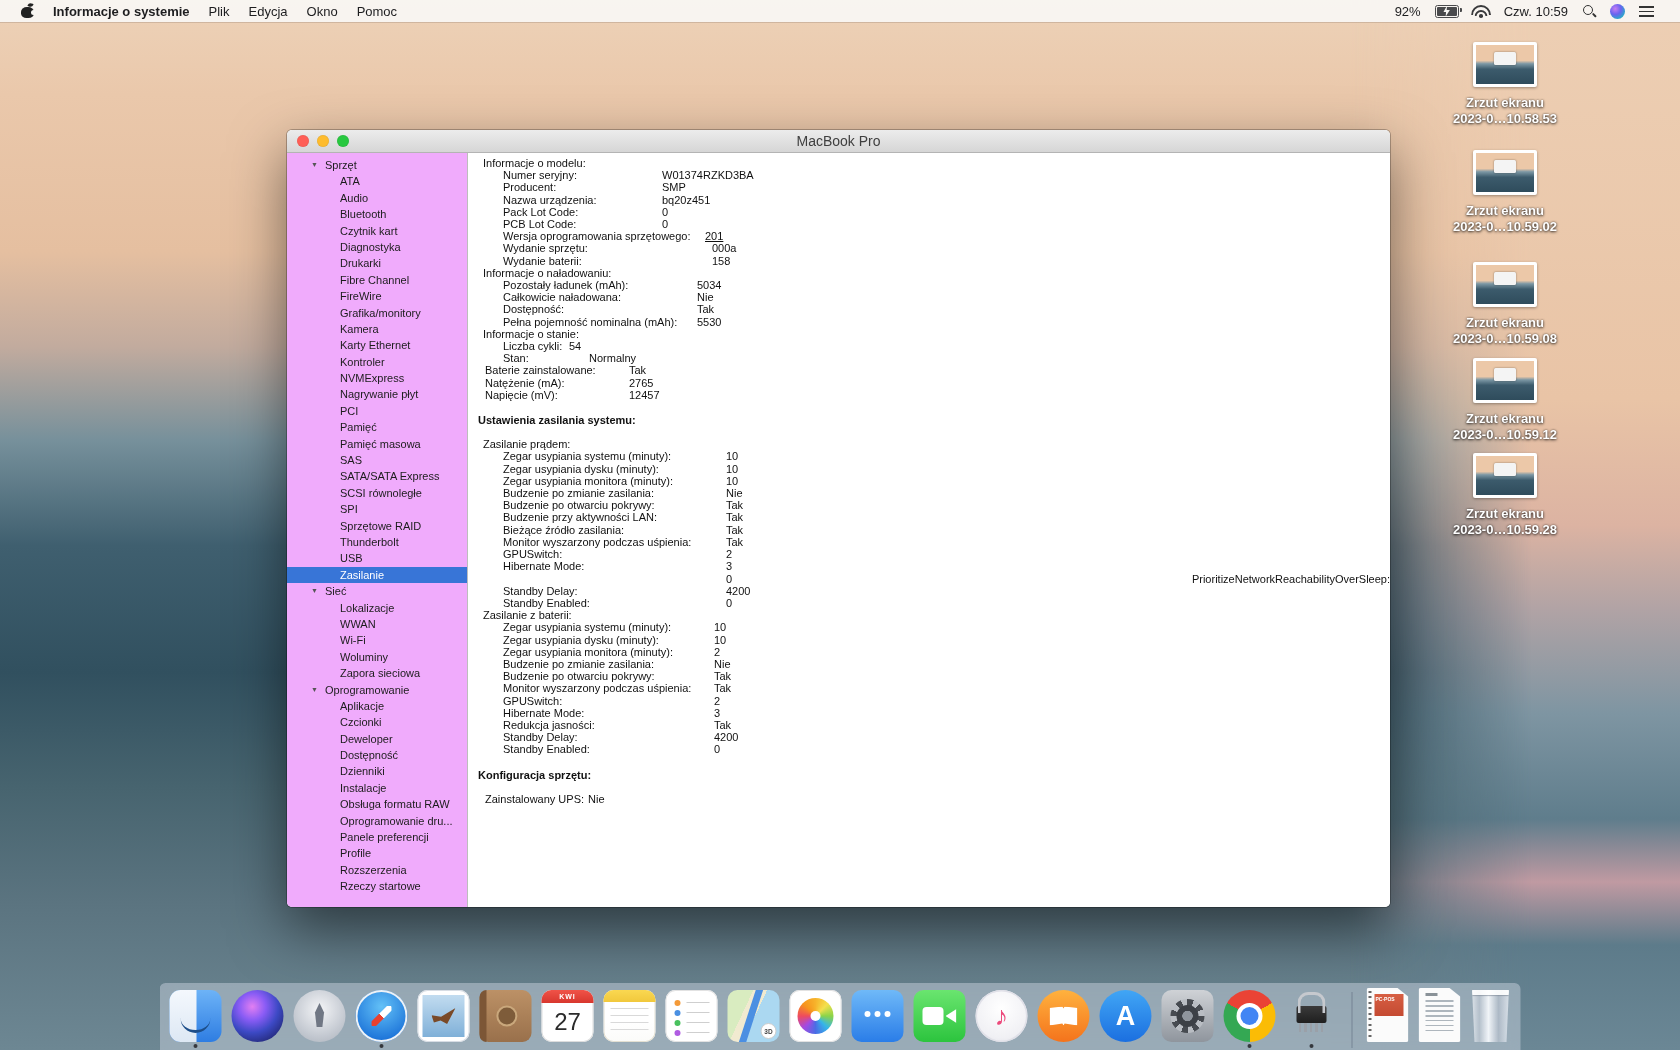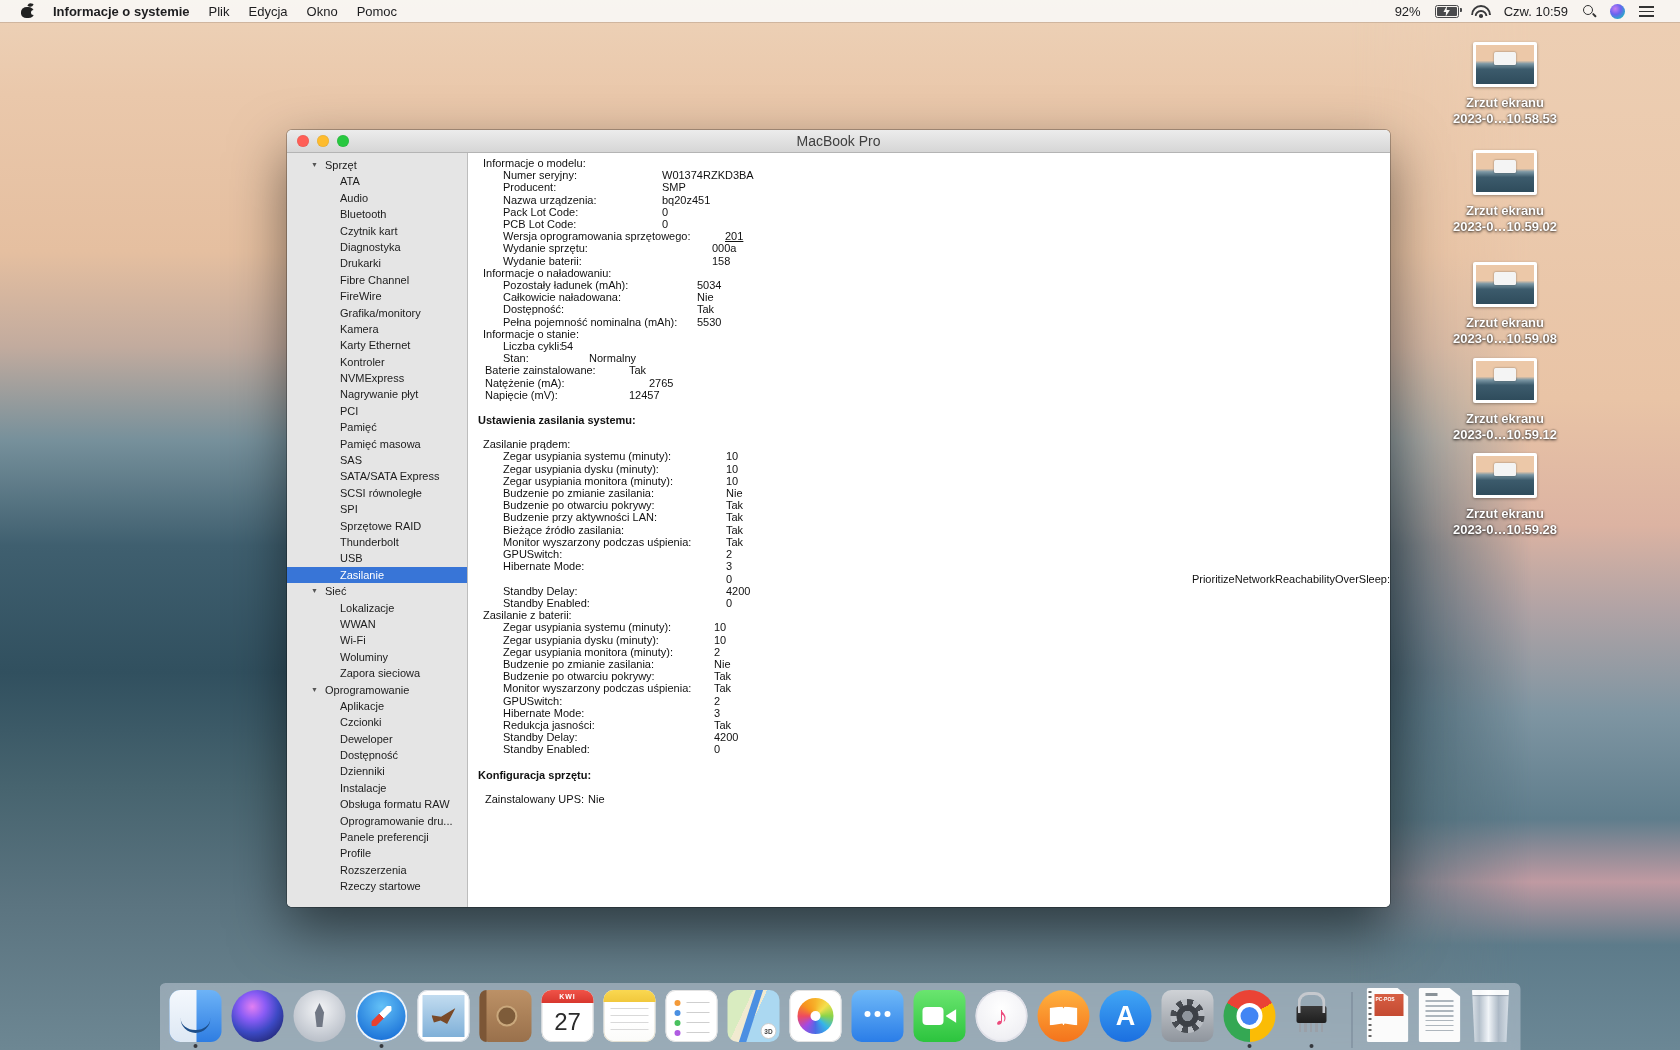--- a/index.html
+++ b/index.html
@@ -61,21 +61,21 @@
   .titlebar{height:22px;flex:none;background:linear-gradient(#ececec,#d6d6d6);border-bottom:1px solid #b4b4b4;
     position:relative;display:flex;align-items:center;justify-content:center}
   .tl{position:absolute;left:10px;top:5px;display:flex;gap:8px}
   .tl i{width:12px;height:12px;border-radius:50%;display:block}
   .tl .c{background:#ff5f57;box-shadow:inset 0 0 1px rgba(0,0,0,.25)}
   .tl .m{background:#febc2e;box-shadow:inset 0 0 1px rgba(0,0,0,.25)}
   .tl .z{background:#28c840;box-shadow:inset 0 0 1px rgba(0,0,0,.25)}
   .win-title{font-size:14px;color:#3f3f3f}
   .win-body{flex:1;display:flex;min-height:0}
   
-  .sidebar{width:181px;flex:none;background:#e5e5e5;border-right:1px solid #bdbdbd;overflow:hidden;
+  .sidebar{width:181px;flex:none;background:#f0abfc;border-right:1px solid #bdbdbd;overflow:hidden;
     font-size:11px;color:#1c1c1c;padding-top:4px;box-sizing:border-box}
   .sb-row{height:16.4px;line-height:16.4px;white-space:nowrap;position:relative;cursor:default}
   .sb-header{padding-left:38px}
   .sb-header .tri{position:absolute;left:24px;top:0;font-size:7px;color:#555;line-height:16.4px}
   .sb-item{padding-left:53px}
   .sb-item.sel{background:#3875d7;color:#fff}
   
   .content{flex:1;background:#fff;overflow:hidden;font-size:11px;color:#111;
     padding:4px 0 0 5px;box-sizing:border-box;position:relative}
   .c-heading{font-weight:bold;line-height:12.2px;margin:13px 0 12px;padding-left:5px}
@@ -334,33 +334,33 @@
         <div class="sb-row sb-item">Rozszerzenia</div>
         <div class="sb-row sb-item">Rzeczy startowe</div>
       </div>
     <div class="content" id="content">
         <div class="c-gtitle">Informacje o modelu:</div>
         <div class="c-row" style="padding-left: 30px;"><span class="lbl">Numer seryjny:</span><span class="val" style="left: 189px;">W01374RZKD3BA</span></div>
         <div class="c-row" style="padding-left: 30px;"><span class="lbl">Producent:</span><span class="val" style="left: 189px;">SMP</span></div>
         <div class="c-row" style="padding-left: 30px;"><span class="lbl">Nazwa urządzenia:</span><span class="val" style="left: 189px;">bq20z451</span></div>
         <div class="c-row" style="padding-left: 30px;"><span class="lbl">Pack Lot Code:</span><span class="val" style="left: 189px;">0</span></div>
         <div class="c-row" style="padding-left: 30px;"><span class="lbl">PCB Lot Code:</span><span class="val" style="left: 189px;">0</span></div>
-        <div class="c-row" style="padding-left: 30px;"><span class="lbl">Wersja oprogramowania sprzętowego:</span><span class="val" style="left: 252px; text-decoration: underline;">201</span></div>
+        <div class="c-row" style="padding-left: 30px;"><span class="lbl">Wersja oprogramowania sprzętowego:</span><span class="val" style="left: 232px; text-decoration: underline;">201</span></div>
         <div class="c-row" style="padding-left: 30px;"><span class="lbl">Wydanie sprzętu:</span><span class="val" style="left: 239px;">000a</span></div>
         <div class="c-row" style="padding-left: 30px;"><span class="lbl">Wydanie baterii:</span><span class="val" style="left: 239px;">158</span></div>
         <div class="c-gtitle">Informacje o naładowaniu:</div>
         <div class="c-row" style="padding-left: 30px;"><span class="lbl">Pozostały ładunek (mAh):</span><span class="val" style="left: 224px;">5034</span></div>
         <div class="c-row" style="padding-left: 30px;"><span class="lbl">Całkowicie naładowana:</span><span class="val" style="left: 224px;">Nie</span></div>
         <div class="c-row" style="padding-left: 30px;"><span class="lbl">Dostępność:</span><span class="val" style="left: 224px;">Tak</span></div>
         <div class="c-row" style="padding-left: 30px;"><span class="lbl">Pełna pojemność nominalna (mAh):</span><span class="val" style="left: 224px;">5530</span></div>
         <div class="c-gtitle">Informacje o stanie:</div>
-        <div class="c-row" style="padding-left: 30px;"><span class="lbl">Liczba cykli:</span><span class="val" style="left: 88px;">54</span></div>
+        <div class="c-row" style="padding-left: 30px;"><span class="lbl">Liczba cykli:</span><span class="val" style="left: 96px;">54</span></div>
         <div class="c-row" style="padding-left: 30px;"><span class="lbl">Stan:</span><span class="val" style="left: 116px;">Normalny</span></div>
         <div class="c-row" style="padding-left: 12px;"><span class="lbl">Baterie zainstalowane:</span><span class="val" style="left: 156px;">Tak</span></div>
-        <div class="c-row" style="padding-left: 12px;"><span class="lbl">Natężenie (mA):</span><span class="val" style="left: 156px; margin-left: 20px;">2765</span></div>
+        <div class="c-row" style="padding-left: 12px;"><span class="lbl">Natężenie (mA):</span><span class="val" style="left: 156px;">2765</span></div>
         <div class="c-row" style="padding-left: 12px;"><span class="lbl">Napięcie (mV):</span><span class="val" style="left: 156px;">12457</span></div>
         <div class="c-heading">Ustawienia zasilania systemu:</div>
         <div class="c-gtitle">Zasilanie prądem:</div>
         <div class="c-row" style="padding-left: 30px;"><span class="lbl">Zegar usypiania systemu (minuty):</span><span class="val" style="left: 253px;">10</span></div>
         <div class="c-row" style="padding-left: 30px;"><span class="lbl">Zegar usypiania dysku (minuty):</span><span class="val" style="left: 253px;">10</span></div>
         <div class="c-row" style="padding-left: 30px;"><span class="lbl">Zegar usypiania monitora (minuty):</span><span class="val" style="left: 253px;">10</span></div>
         <div class="c-row" style="padding-left: 30px;"><span class="lbl">Budzenie po zmianie zasilania:</span><span class="val" style="left: 253px;">Nie</span></div>
         <div class="c-row" style="padding-left: 30px;"><span class="lbl">Budzenie po otwarciu pokrywy:</span><span class="val" style="left: 253px;">Tak</span></div>
         <div class="c-row" style="padding-left: 30px;"><span class="lbl">Budzenie przy aktywności LAN:</span><span class="val" style="left: 253px;">Tak</span></div>
         <div class="c-row" style="padding-left: 30px;"><span class="lbl">Bieżące źródło zasilania:</span><span class="val" style="left: 253px;">Tak</span></div>

